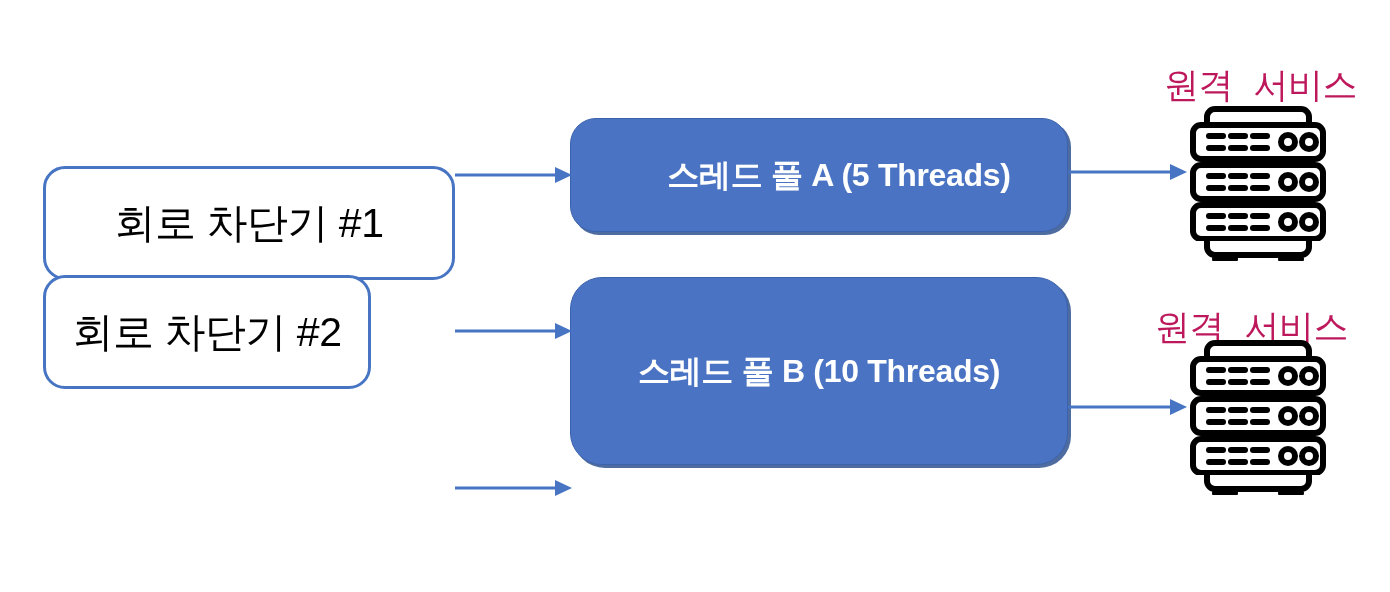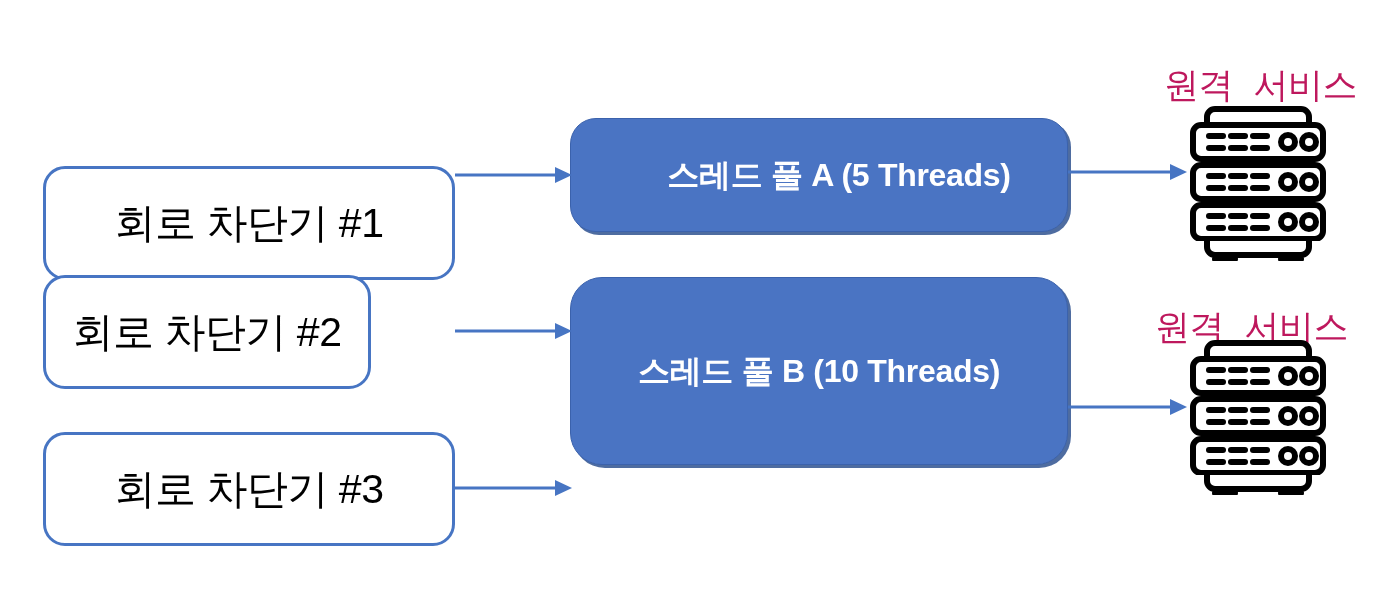--- a/index.html
+++ b/index.html
@@ -92,23 +92,20 @@
 <div id="canvas">
 
   <div class="breaker-box" style="left:43px; top:118px; width:412px; height:114px;margin-top:48px;">
     <span class="breaker-label">회로 차단기 #1</span>
   </div>
 
   <div class="breaker-box" style="left:43px; top:275px; width:328px; height:114px;">
     <span class="breaker-label">회로 차단기 #2</span>
   </div>
 
-  <div class="breaker-box" style="left:43px; top:432px; width:412px; height:114px;">
-    <span class="breaker-label">회로 차단기 #3</span>
-  </div>
 
   <div class="pool-box" style="left:570px; top:118px; width:498px; height:114px; border-radius:26px;padding-left:40px;">
     <span class="pool-label">스레드 풀 A (5 Threads)</span>
   </div>
 
   <div class="pool-box" style="left:570px; top:277px; width:498px; height:188px; border-radius:32px;">
     <span class="pool-label">스레드 풀 B (10 Threads)</span>
   </div>
 
   <div class="arrow" style="left:455px; top:164px; width:118px;">

